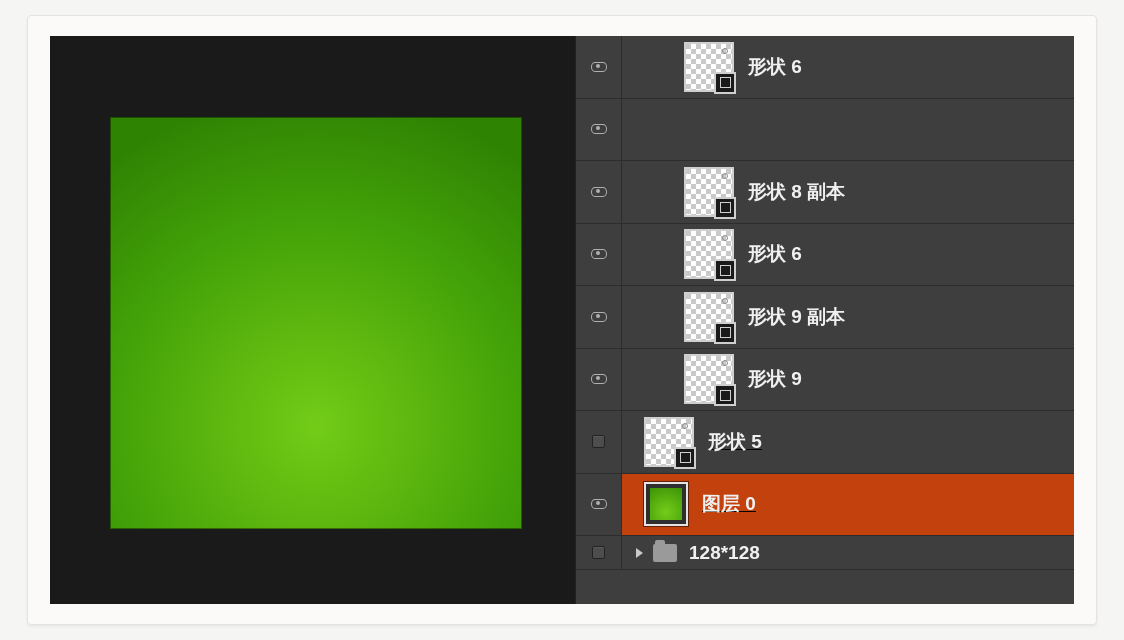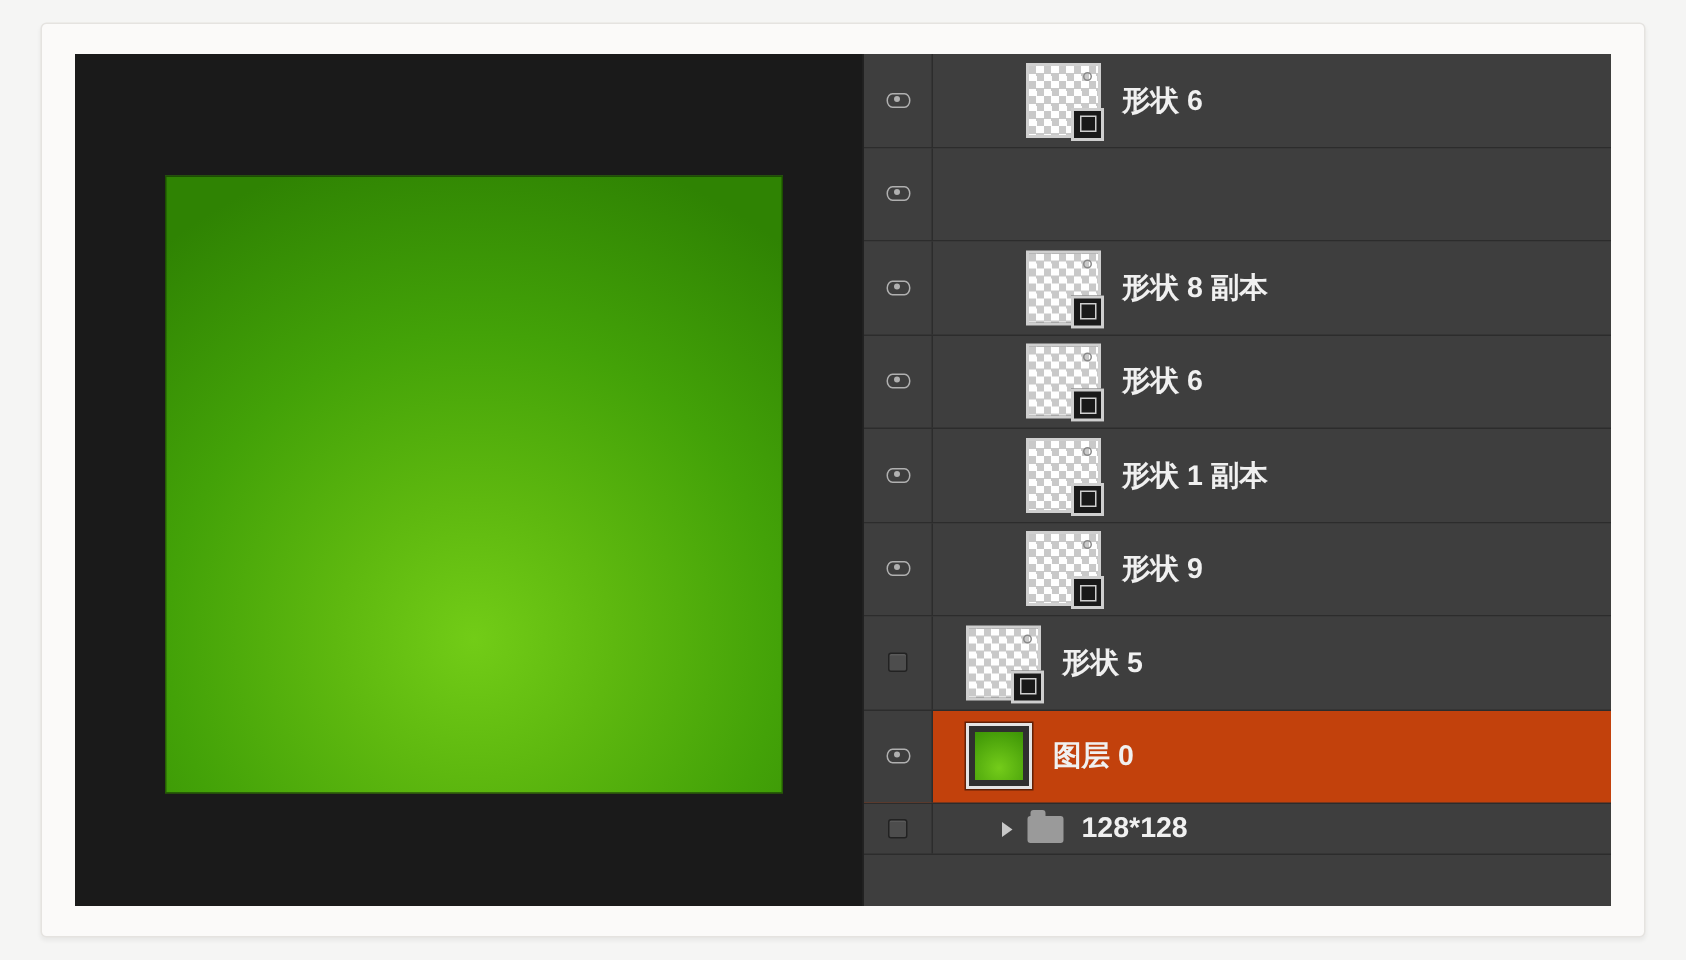--- a/index.html
+++ b/index.html
@@ -65,21 +65,20 @@
     height: 62.5px;
     border-bottom: 1px solid #2c2c2c;
     background: #3e3e3e;
     position: relative;
   }
   .layer-row.selected {
     background: #c2410c;
   }
   .layer-row.group {
     height: 34px;
-    gap: 32px;
   }
   .vis-cell {
     width: 46px;
     height: 100%;
     border-right: 1px solid #2c2c2c;
     display: flex;
     align-items: center;
     justify-content: center;
   }
   .eye {
@@ -111,21 +110,21 @@
     box-shadow: inset 0 1px 0 rgba(255,255,255,0.08);
   }
   .content-cell {
     flex: 1;
     display: flex;
     align-items: center;
     height: 100%;
     padding-left: 12px;
   }
   .indent-1 { padding-left: 62px; }
-  .indent-0 { padding-left: 22px; }
+  .indent-0 { padding-left: 22px; text-decoration: underline; }
   .indent-g { padding-left: 14px; }
   .thumb {
     width: 50px;
     height: 50px;
     border: 2px solid #cfcfcf;
     background: #cfcfcf;
     position: relative;
     flex-shrink: 0;
     margin-right: 14px;
   }
@@ -264,21 +263,21 @@
       <div class="layer-row">
         <div class="vis-cell">
             <div class="eye"></div>
           </div>
         <div class="content-cell indent-1">
           <div class="thumb">
               <div class="thumb-checker"></div>
               <div class="dropper-mark"></div>
               <div class="thumb-badge"></div>
             </div>
-          <span class="layer-name">形状 1 副本</span>
+          <span class="layer-name">形状 9 副本</span>
         </div>
       </div>
 
       <div class="layer-row">
         <div class="vis-cell">
             <div class="eye"></div>
           </div>
         <div class="content-cell indent-1">
           <div class="thumb">
               <div class="thumb-checker"></div>

